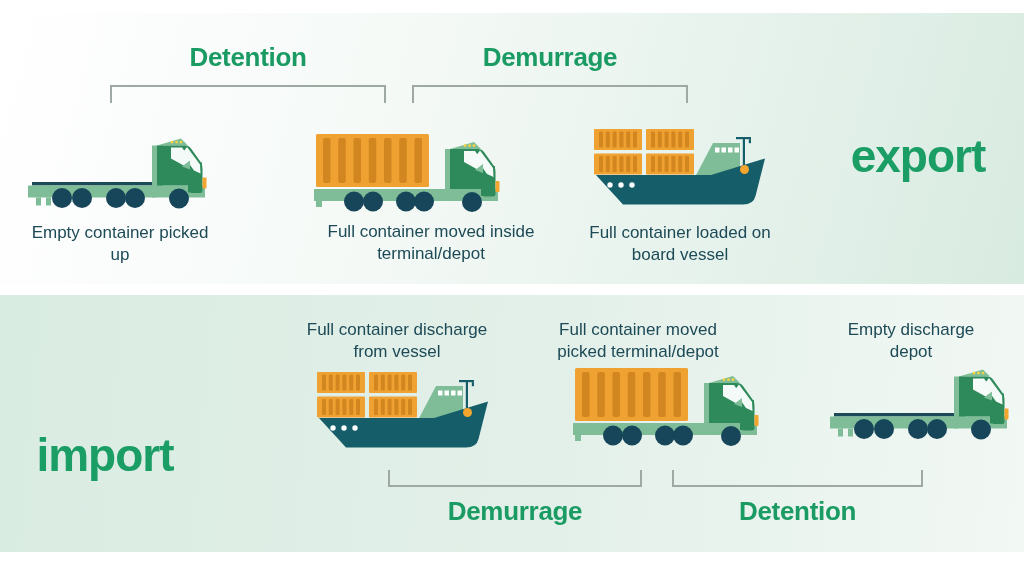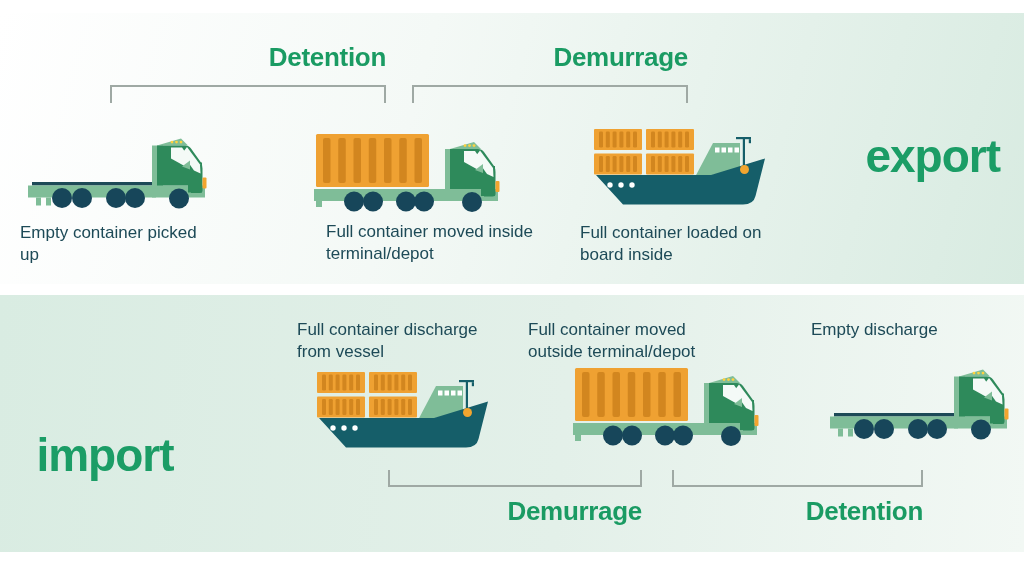--- a/index.html
+++ b/index.html
@@ -5,28 +5,28 @@
   html,body{margin:0;padding:0;background:#ffffff;}
   .canvas{
     position:relative;width:1024px;height:576px;background:#ffffff;overflow:hidden;
     font-family:"Liberation Sans",sans-serif;
   }
   .panel{position:absolute;left:0;width:1024px;}
   .panel.export{top:13px;height:271px;background:linear-gradient(105deg,#ffffff 0%,#f4f9f6 40%,#d8ebe1 100%);}
   .panel.import{top:295px;height:257px;background:linear-gradient(95deg,#d9ece2 0%,#e3f0e9 55%,#f2f8f4 100%);}
   .bracket-label{
     position:absolute;font-weight:bold;font-size:26px;line-height:34px;
-    color:#1a9b63;text-align:right;letter-spacing:-0.3px;
+    color:#1a9b63;text-align:center;letter-spacing:-0.3px;
   }
   .big-word{
     position:absolute;font-weight:bold;font-size:46px;line-height:54px;
     color:#1b9d66;text-align:center;letter-spacing:-1px;
   }
   .caption{
-    position:absolute;font-size:17px;line-height:22px;color:#1d4a57;
+    position:absolute;font-size:17px;line-height:22px;color:#1d4a57;text-align:center;
   }
   .bracket{position:absolute;border:2px solid #9fa9a4;}
   .bracket.down{border-bottom:none;height:16px;}
   .bracket.up{border-top:none;height:15px;}
   .vehicle{position:absolute;}
 </style>
 </head>
 <body>
 
 <svg width="0" height="0" style="position:absolute" aria-hidden="true">
@@ -132,40 +132,41 @@
     <div class="caption" style="left:20px;width:200px;top:209px;">
       <div>Empty container picked up</div>
       <div></div>
     </div>
     <div class="caption" style="left:288px;width:210px;top:208px;margin-left:38px;">
       <div>Full container moved inside</div>
       <div>terminal/depot</div>
     </div>
     <div class="caption" style="left:580px;width:200px;top:209px;">
       <div>Full container loaded on</div>
-      <div>board inside</div>
+      <div>board vessel</div>
     </div>
 
-    <div class="big-word" style="left:836px;width:164px;top:116px;text-align:right;">export</div>
+    <div class="big-word" style="left:836px;width:164px;top:116px;">export</div>
   </div>
 
   <div class="panel import">
 
     <div class="big-word" style="left:28px;width:154px;top:96px;margin-top:37px;">import</div>
 
     <div class="caption" style="left:297px;width:200px;top:24px;">
       <div>Full container discharge</div>
       <div>from vessel</div>
     </div>
     <div class="caption" style="left:528px;width:220px;top:24px;">
       <div>Full container moved</div>
-      <div>outside terminal/depot</div>
+      <div>picked terminal/depot</div>
     </div>
     <div class="caption" style="left:811px;width:200px;top:24px;">
       <div>Empty discharge</div>
+      <div>depot</div>
     </div>
 
     <svg class="vehicle" style="left:317px;top:65px;" width="174" height="92">
       <use href="#cargo-ship"></use>
     </svg>
     <svg class="vehicle" style="left:573px;top:73px;" width="188" height="80">
       <use href="#container-truck"></use>
     </svg>
     <svg class="vehicle" style="left:830px;top:69px;" width="180" height="78">
       <use href="#flatbed-truck"></use>

